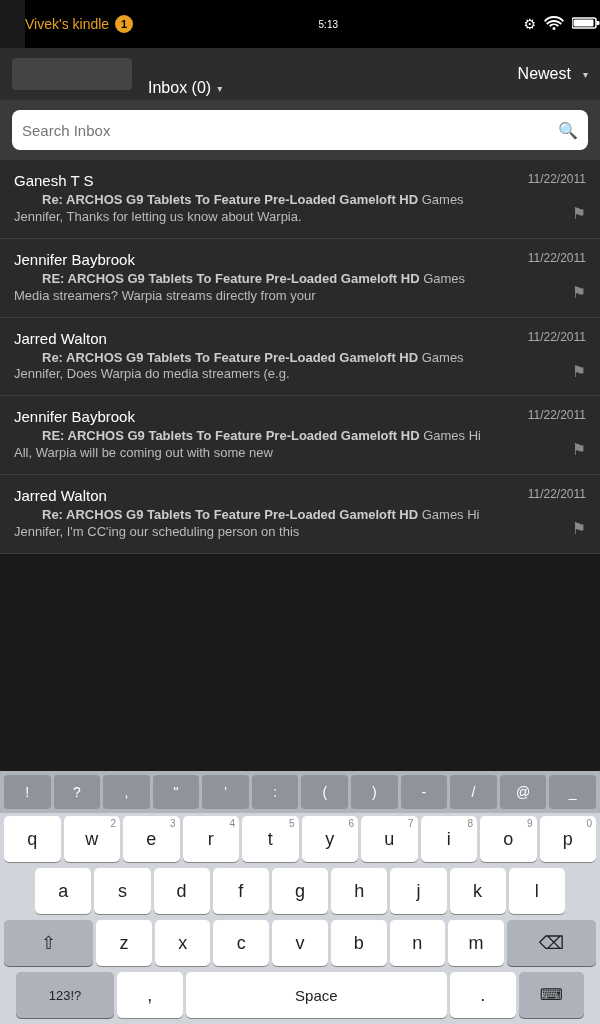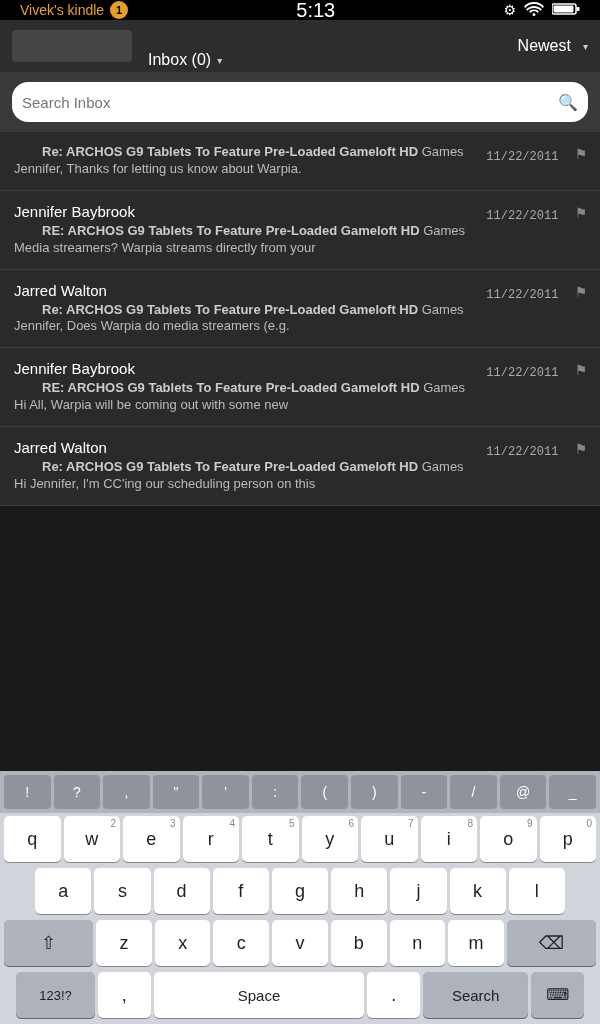--- a/index.html
+++ b/index.html
@@ -8,25 +8,26 @@
       height: 1024px;
       background: #1a1a1a;
       font-family: 'Helvetica Neue', Arial, sans-serif;
       overflow: hidden;
       color: #fff;
     }
 
     
     .status-bar {
       background: #000;
-      height: 20px;
+      height: 48px;
       display: flex;
       align-items: center;
       justify-content: space-between;
-      padding: 0 20px;
+      padding: 0 0;
+      margin-left: 25px;
     }
     .status-bar-left {
       display: flex;
       align-items: center;
       gap: 6px;
     }
     .kindle-title {
       font-size: 14px;
       color: #fff;
     }
@@ -37,21 +38,21 @@
       border-radius: 50%;
       width: 18px;
       height: 18px;
       font-size: 11px;
       font-weight: bold;
       display: flex;
       align-items: center;
       justify-content: center;
     }
     .status-time {
-      font-size: 20px;
+      font-size: 10px;
       color: #fff;
       font-weight: 500;
     }
     .status-icons {
       display: flex;
       align-items: center;
       gap: 8px;
     }
     .icon-gear, .icon-wifi, .icon-battery {
       color: #fff;
@@ -100,21 +101,21 @@
     .search-bar {
       background: #3a3a3a;
       padding: 10px 12px;
       display: flex;
       align-items: center;
       gap: 10px;
     }
     .search-input-wrap {
       flex: 1;
       background: #fff;
-      border-radius: 16px;
+      border-radius: 8px;
       display: flex;
       align-items: center;
       padding: 0 10px;
       height: 40px;
     }
     .search-input-wrap input {
       border: none;
       outline: none;
       flex: 1;
       font-size: 15px;
@@ -163,26 +164,25 @@
       color: #bbb;
       line-height: 1.3;
     }
     .email-subject .subject-bold {
       color: #ccc;
       font-weight: 600;
       padding-left: 28px;
     }
     .email-meta {
       display: flex;
-      flex-direction: row;
+      flex-direction: column;
       align-items: flex-end;
       gap: 18px;
       margin-left: 10px;
       min-width: 85px;
-      font-family: Liberation Mono, monospace;
     }
     .email-date {
       font-size: 12px;
       color: #aaa;
     }
     .flag-icon {
       font-size: 16px;
       color: #888;
     }
 
@@ -334,20 +334,21 @@
 <div class="search-bar">
   <div class="search-input-wrap">
     <input type="text" placeholder="Search Inbox" style="">
     <span class="search-icon-inner">🔍</span>
   </div>
 </div>
 
 <div class="email-list" id="email-list-container">
     <div class="email-item">
     <div class="email-content">
+      <div class="email-sender">Ganesh T S</div>
       <div class="email-subject">
         <span class="subject-bold">Re: ARCHOS G9 Tablets To Feature Pre-Loaded Gameloft HD</span><span> Games</span> Jennifer, Thanks for letting us know about Warpia.
       </div>
     </div>
     <div class="email-meta">
       <span class="email-date">11/22/2011</span>
       <span class="flag-icon">⚑</span>
     </div>
   </div>
     <div class="email-item">
@@ -527,20 +528,17 @@
       </div>
       <div class="key">
         <span class="key-letter">,</span>
       </div>
       <div class="key key-space">
         <span class="key-letter" style="font-size:15px">Space</span>
       </div>
       <div class="key key-dot">
         <span class="key-letter">.</span>
       </div>
-      <div class="key key-dark key-search">
-        <span class="key-letter" style="font-size:15px;font-weight:500">Search</span>
-      </div>
       <div class="key key-dark key-emoji">
         <span class="key-letter" style="font-size:16px">⌨</span>
       </div>
     </div>
 </div>
 
 </body></html>

